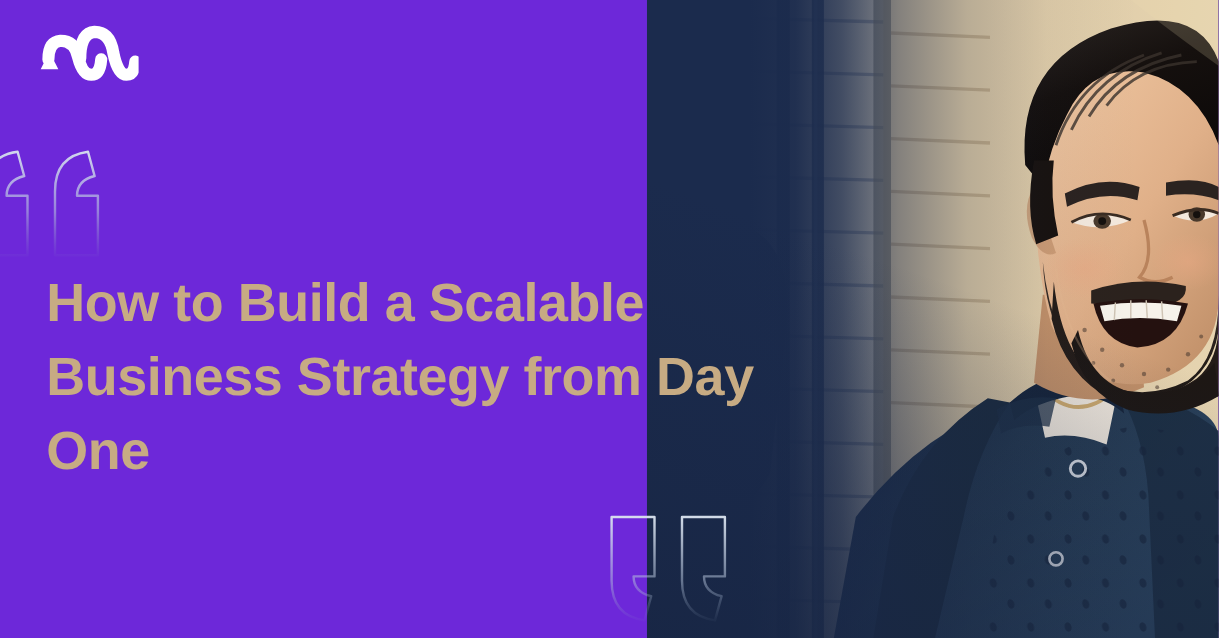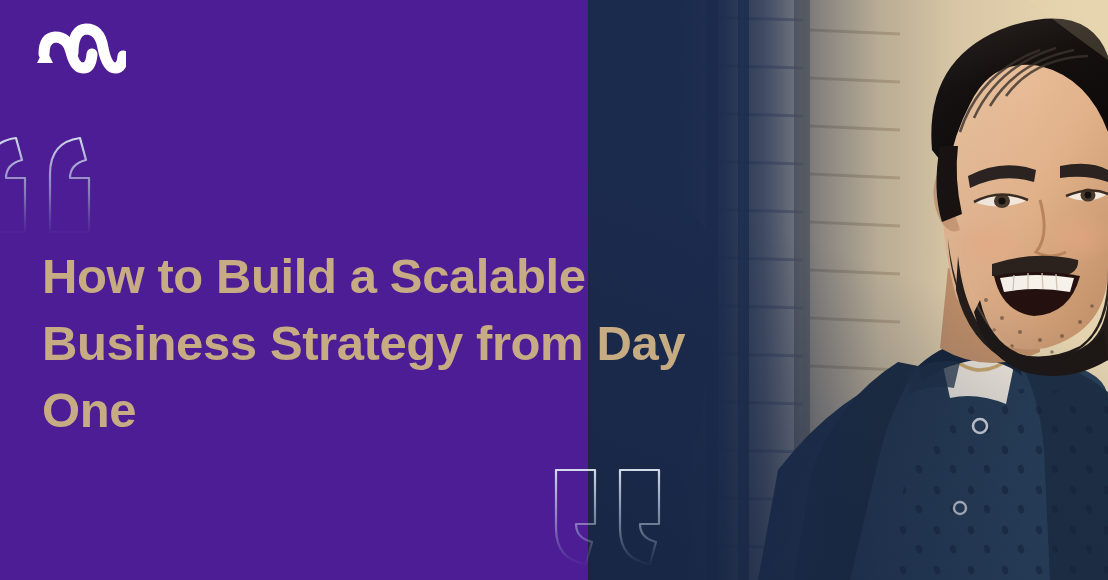--- a/index.html
+++ b/index.html
@@ -10,21 +10,21 @@
     overflow:hidden;
     background:#16233f;
     font-family:"Liberation Sans", sans-serif;
   }
 
   .canvas {
     position:relative;
     width:1108px;
     height:580px;
     overflow:hidden;
-    background:#4c1d95;
+    background:#6d28d9;
   }
 
   
   .photo-wrap {
     position:absolute;
     top:0; right:0;
     width:520px; height:580px;
     overflow:hidden;
   }
   .photo-svg { display:block; width:520px; height:580px; }

